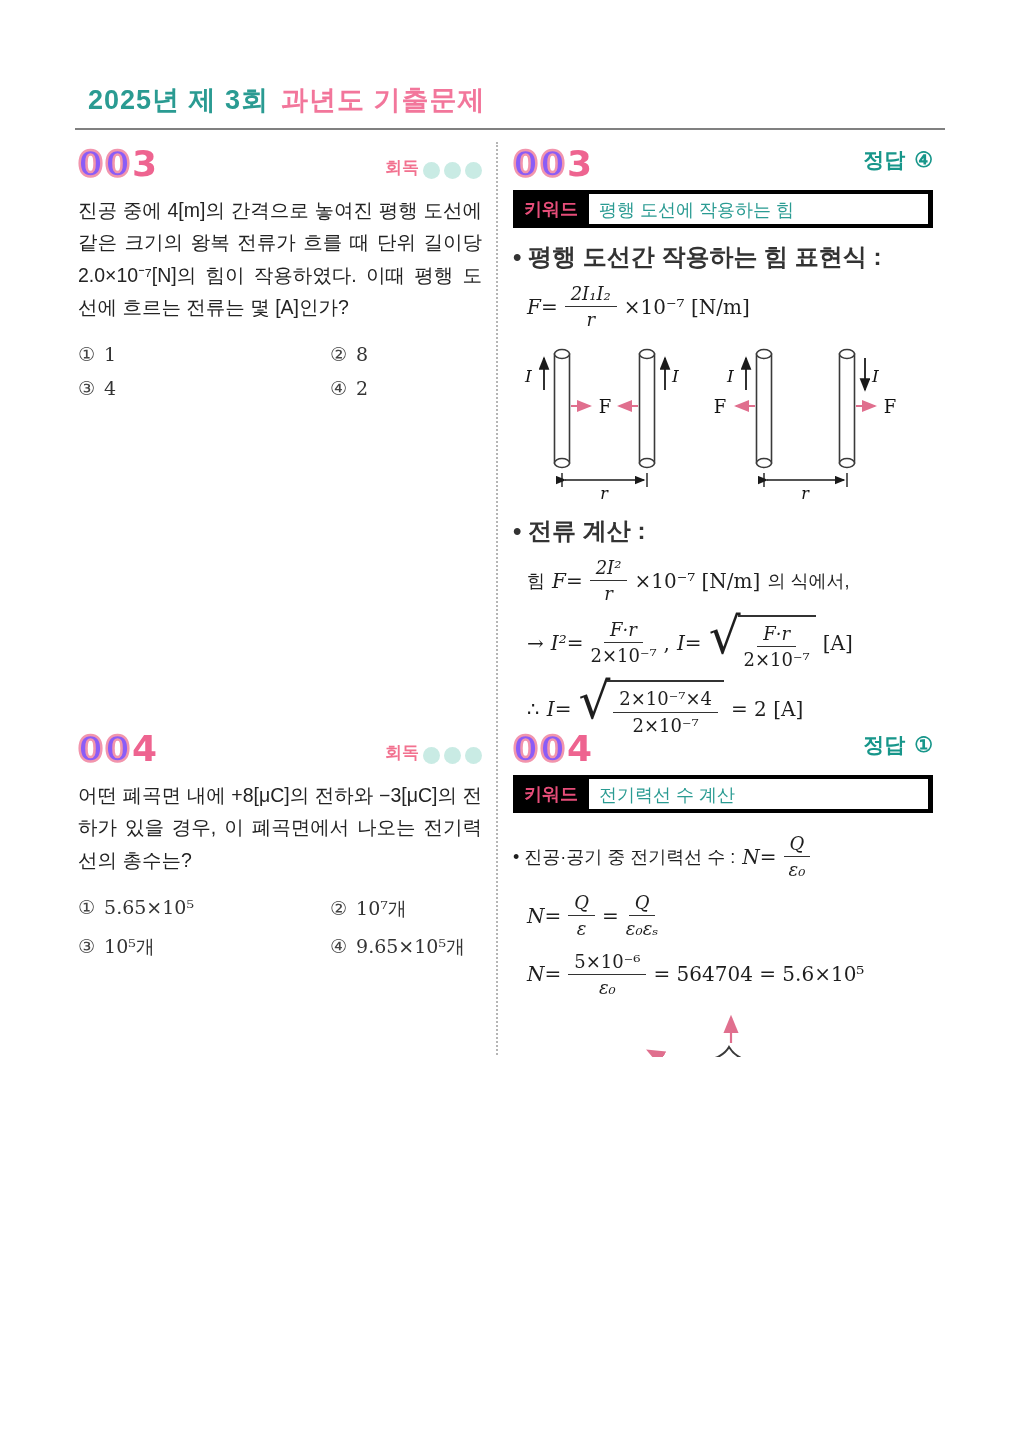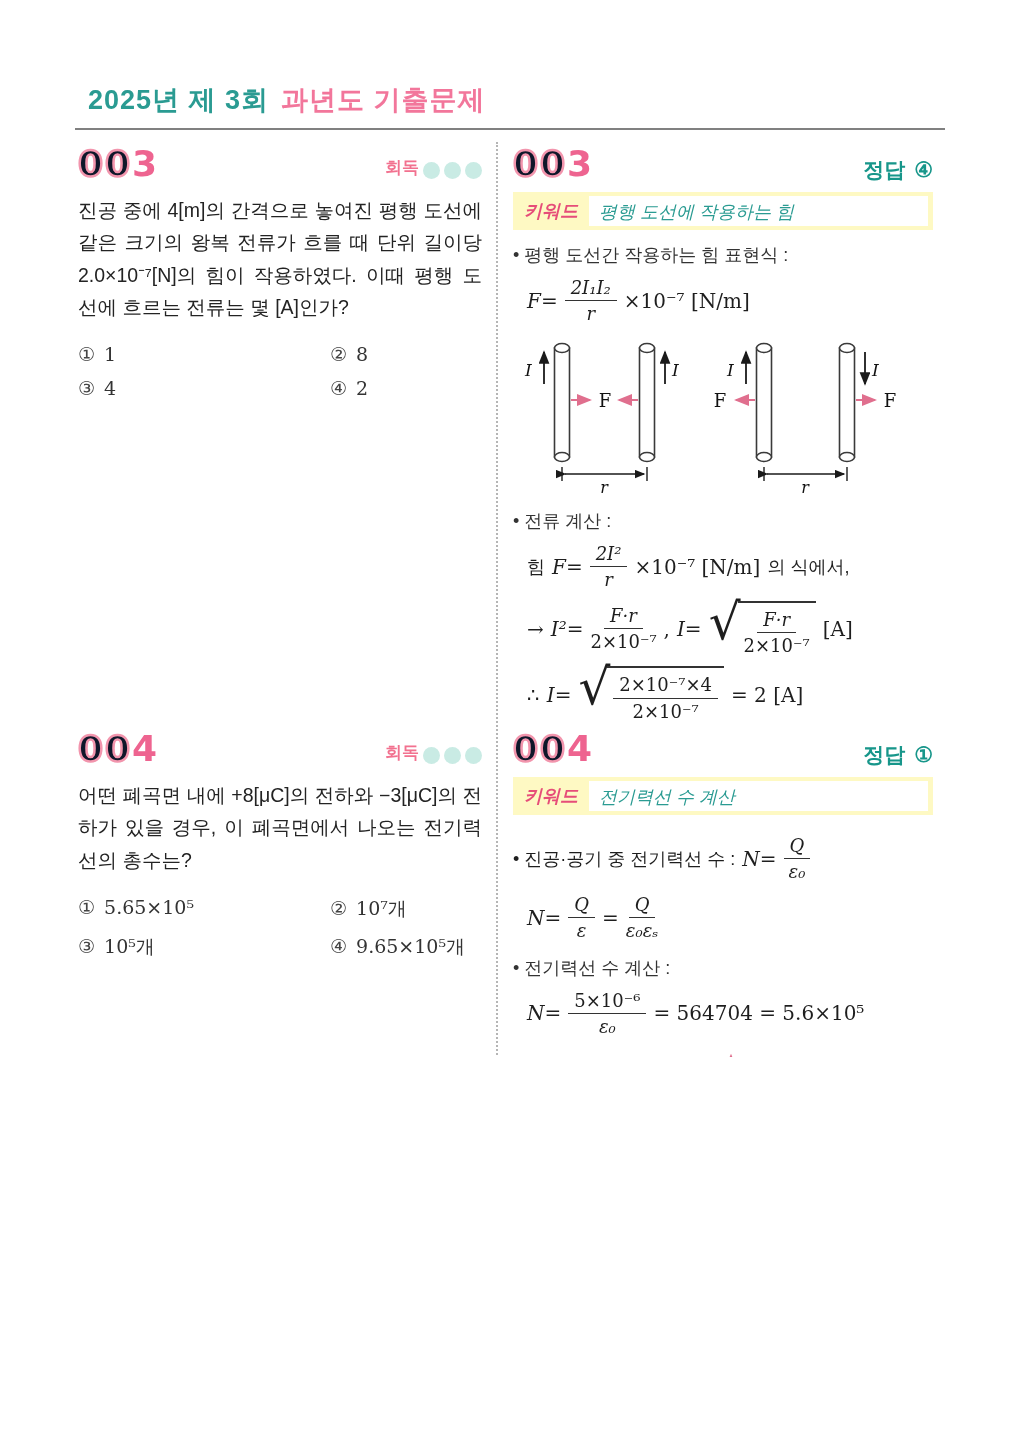--- a/index.html
+++ b/index.html
@@ -15,41 +15,41 @@
 
   
   .block { position:absolute; }
   .q3 { left:78px;  top:146px; width:404px; }
   .a3 { left:513px; top:146px; width:420px; }
   .q4 { left:78px;  top:731px; width:404px; }
   .a4 { left:513px; top:731px; width:420px; }
 
   .block-head { display:flex; justify-content:space-between; align-items:flex-start; }
   .qnum { font-family:"DejaVu Sans", sans-serif; font-size:36px; font-weight:bold; line-height:1; letter-spacing:2px; }
-  .qnum .zeros { color:#0f172a;margin-top:12px; -webkit-text-stroke:2.5px #f295ad; }
+  .qnum .zeros { color:#8b5cf6;margin-top:12px; -webkit-text-stroke:2.5px #f295ad; }
   .qnum .last  { color:#ee6490; }
   .review { display:flex; align-items:flex-end; gap:4px; margin-top:10px;
             color:#f2718f; font-size:17px; font-weight:bold; }
   .review .dot { width:17px; height:17px; border-radius:50%; background:#c9ebe4; display:inline-block; }
-  .answer { display:flex; align-items:center; gap:9px; margin-top:10px;
+  .answer { display:flex; align-items:center; gap:9px; margin-top:0;
             color:#17968a; font-size:21px; font-weight:bold; }
 
   .qtext { margin:12px 0 0 0; font-size:19.5px; line-height:1.66; text-align:justify;
            color:#232323; font-weight:500; }
   .opts { display:grid; grid-template-columns:252px 1fr; row-gap:12px; margin-top:20px; }
   .opt { display:flex; align-items:baseline; gap:9px; font-size:19px; color:#333; }
   .opt .marker { font-family:"DejaVu Sans", sans-serif; font-size:19px; color:#444; }
   .opt .val { font-family:"DejaVu Serif", serif; font-size:19px; }
 
   
-  .kw { display:flex; align-items:stretch; background:#fef9c3; margin-top:8px; padding:4px 5px 4px 0;font-style:italic; }
+  .kw { display:flex; align-items:stretch; background:#000000; margin-top:8px; padding:4px 5px 4px 0; }
   .kw-label { color:#e64d79; font-weight:bold; font-size:18px; padding:3px 11px 0 11px; white-space:nowrap; }
   .kw-box { background:#ffffff; flex:1; color:#2a9b92; font-size:18px; padding:4px 10px 2px 10px; }
 
-  .bullet-line { font-size:18px; color:#333; margin-top:13px; font-weight:400; }
+  .bullet-line { font-size:24px; color:#333; margin-top:13px; font-weight:700; }
 
   
   .math { display:flex; align-items:center; gap:7px; margin:9px 0 4px 14px;
           font-family:"DejaVu Serif","DejaVu Sans", serif; font-size:20px; color:#1e1e1e; }
   .math .kr { font-family:"Liberation Sans", sans-serif; font-size:18px; font-weight:500; }
   .it { font-style:italic; }
   .frac { display:inline-flex; flex-direction:column; align-items:center; font-size:18px; line-height:1.3; }
   .frac .num { border-bottom:1.6px solid #333; padding:0 6px 1px 6px; white-space:nowrap; }
   .frac .den { padding-top:1px; white-space:nowrap; }
   .sqrt { display:inline-flex; align-items:flex-start; }
@@ -314,21 +314,20 @@
         <span class="num it">Q</span>
         <span class="den it">ε</span>
       </span>
       <span>=</span>
       <span class="frac">
         <span class="num it">Q</span>
         <span class="den it">ε₀εₛ</span>
       </span>
     </div>
 
-    <div class="bullet-line">• 전기력선 수 계산 :</div>
 
     <div class="math">
       <span class="it">N=</span>
       <span class="frac">
         <span class="num">5×10⁻⁶</span>
         <span class="den it">ε₀</span>
       </span>
       <span>= 564704 = 5.6×10⁵</span>
     </div>
 

